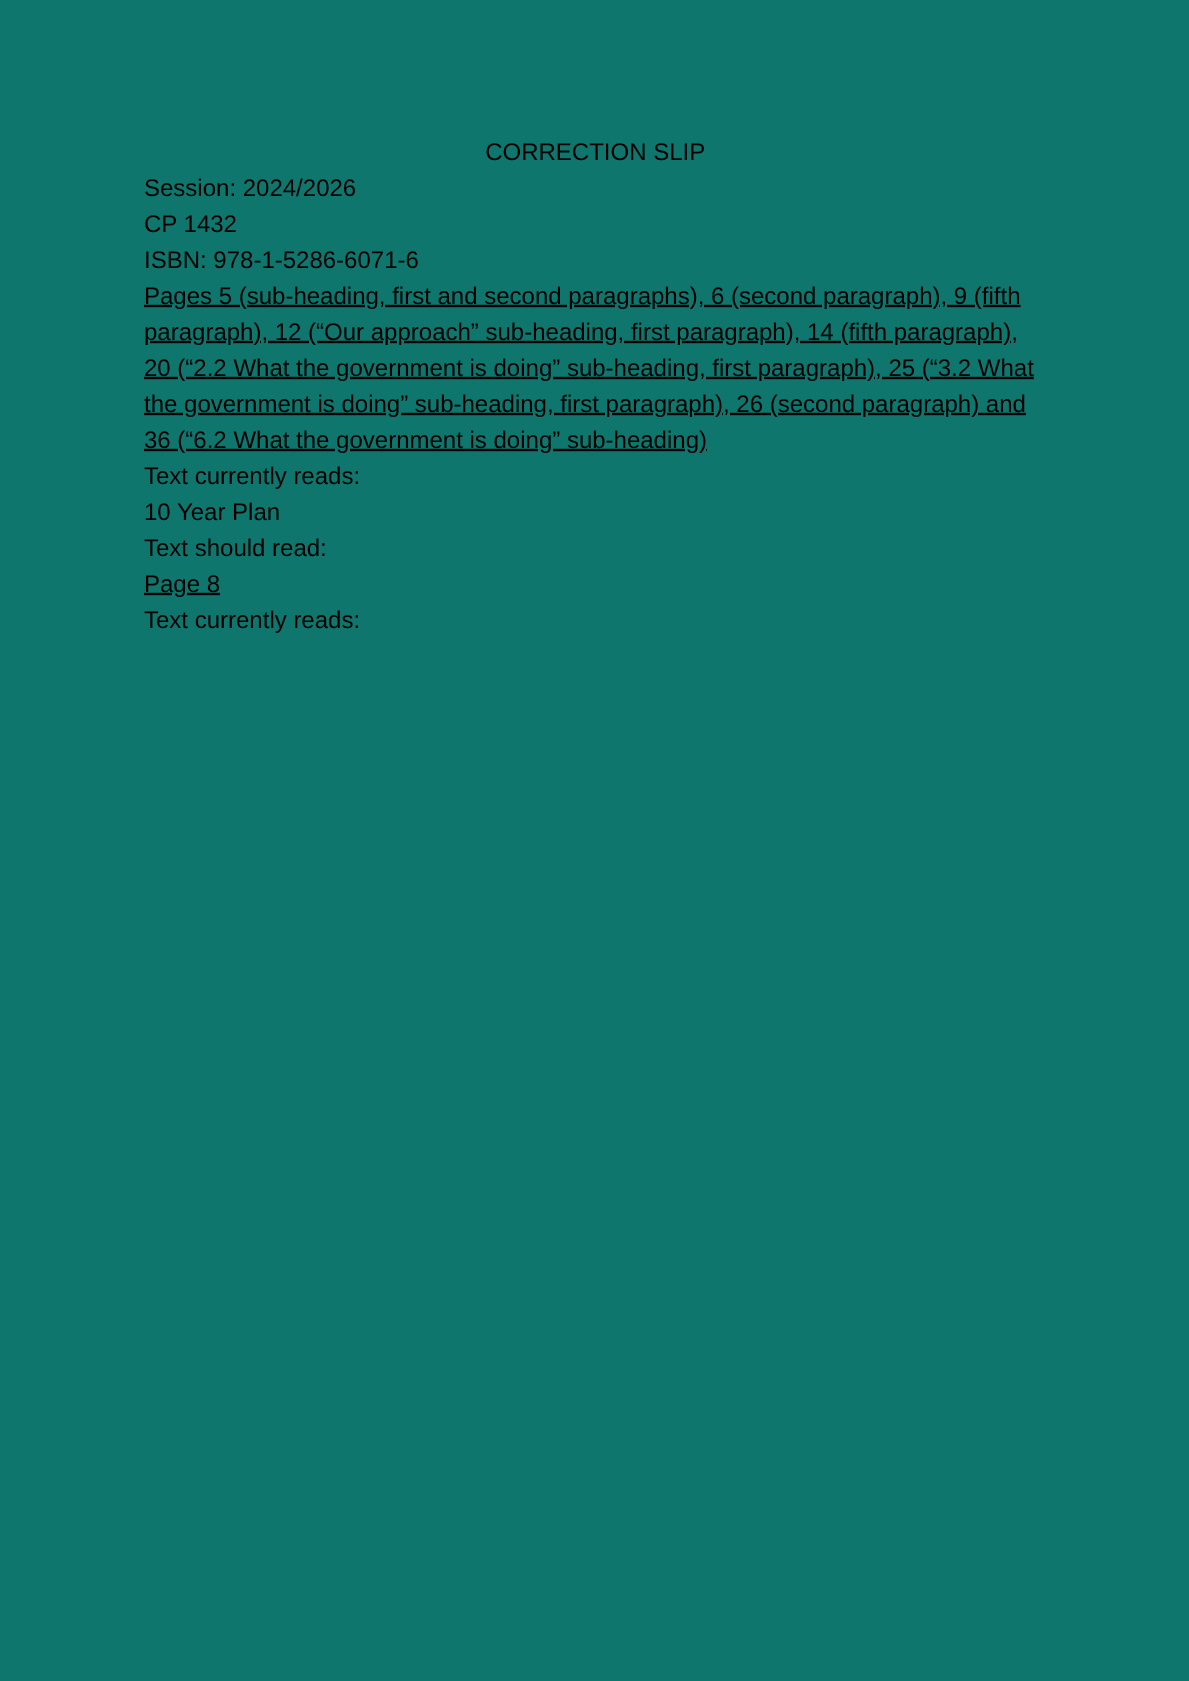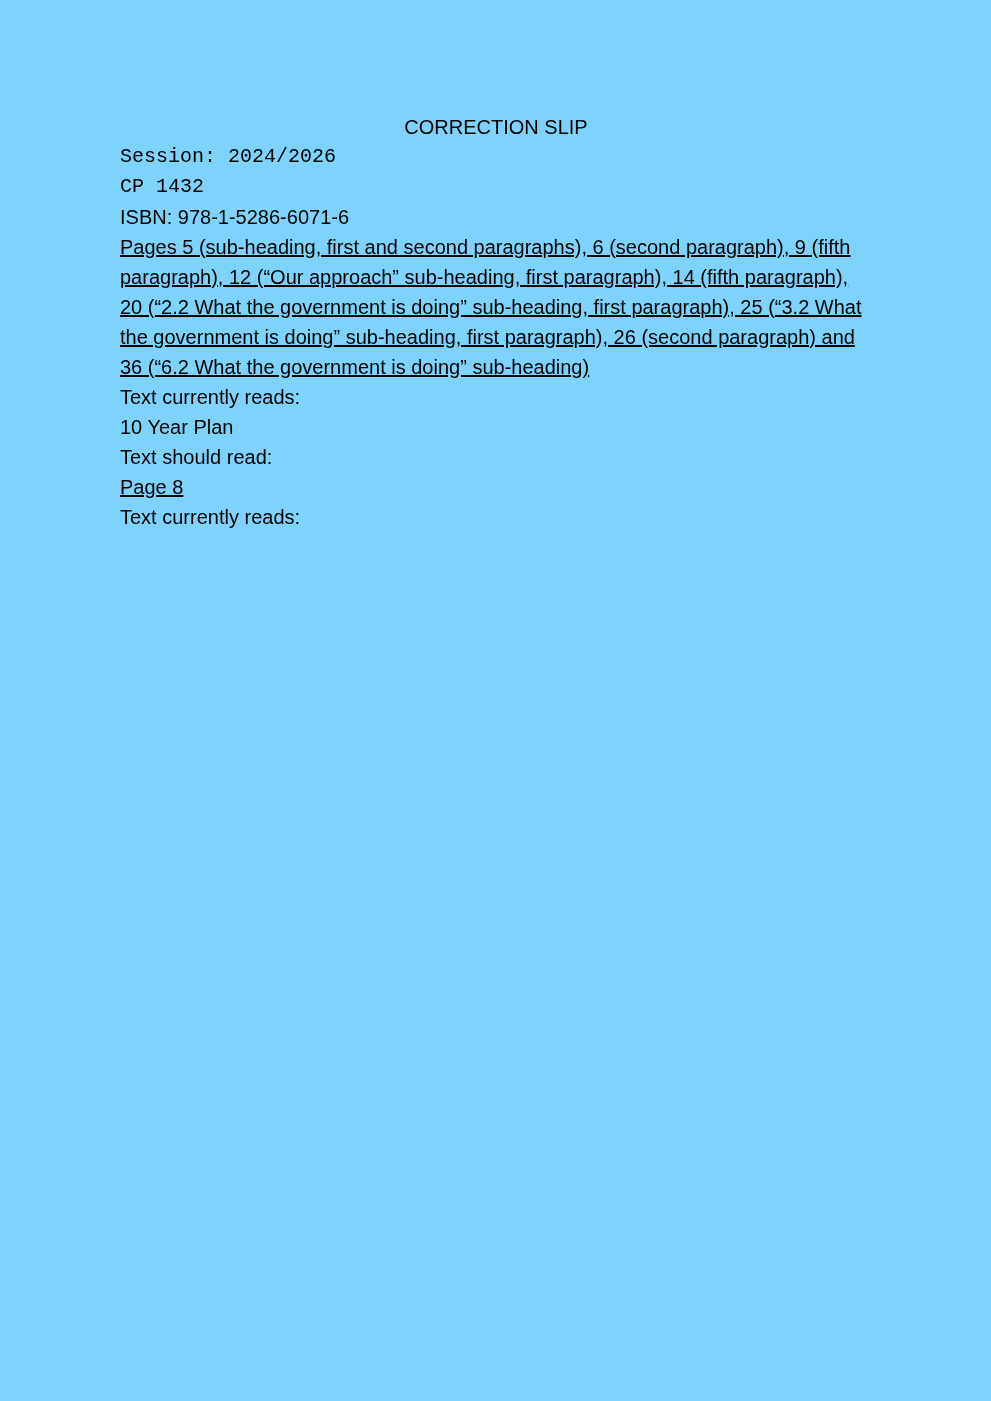--- a/index.html
+++ b/index.html
@@ -4,38 +4,38 @@
 <style>
   html, body {
     margin: 0;
     padding: 0;
     background: #ffffff;
   }
   .doc {
     position: relative;
     width: 991px;
     height: 1401px;
-    background: #7dd3fc;
+    background: #0f766e;
     box-sizing: border-box;
     padding: 112px 119px 0 120px;
     font-family: "Liberation Sans", sans-serif;
     font-size: 20px;
     line-height: 30px;
     color: #000000;
     overflow: hidden;
   }
   .doc p {
     margin: 0;
   }
   .center { text-align: center; }
   .u { text-decoration: underline; }
   .i { }
   .mb69 { margin-bottom: 69px; }
   .mb65 { margin-bottom: 65px; }
-  .mb64 { margin-bottom: 64px; font-family: Liberation Mono, monospace; }
+  .mb64 { margin-bottom: 64px; }
   .mb63 { margin-bottom: 63px; }
   .mb21 { margin-bottom: 21px; }
   .mb20 { margin-bottom: 20px; }
   .mb18 { margin-bottom: 18px; }
   .mb17 { margin-bottom: 17px; }
 </style>
 </head>
 <body>
 
 <div class="doc">

